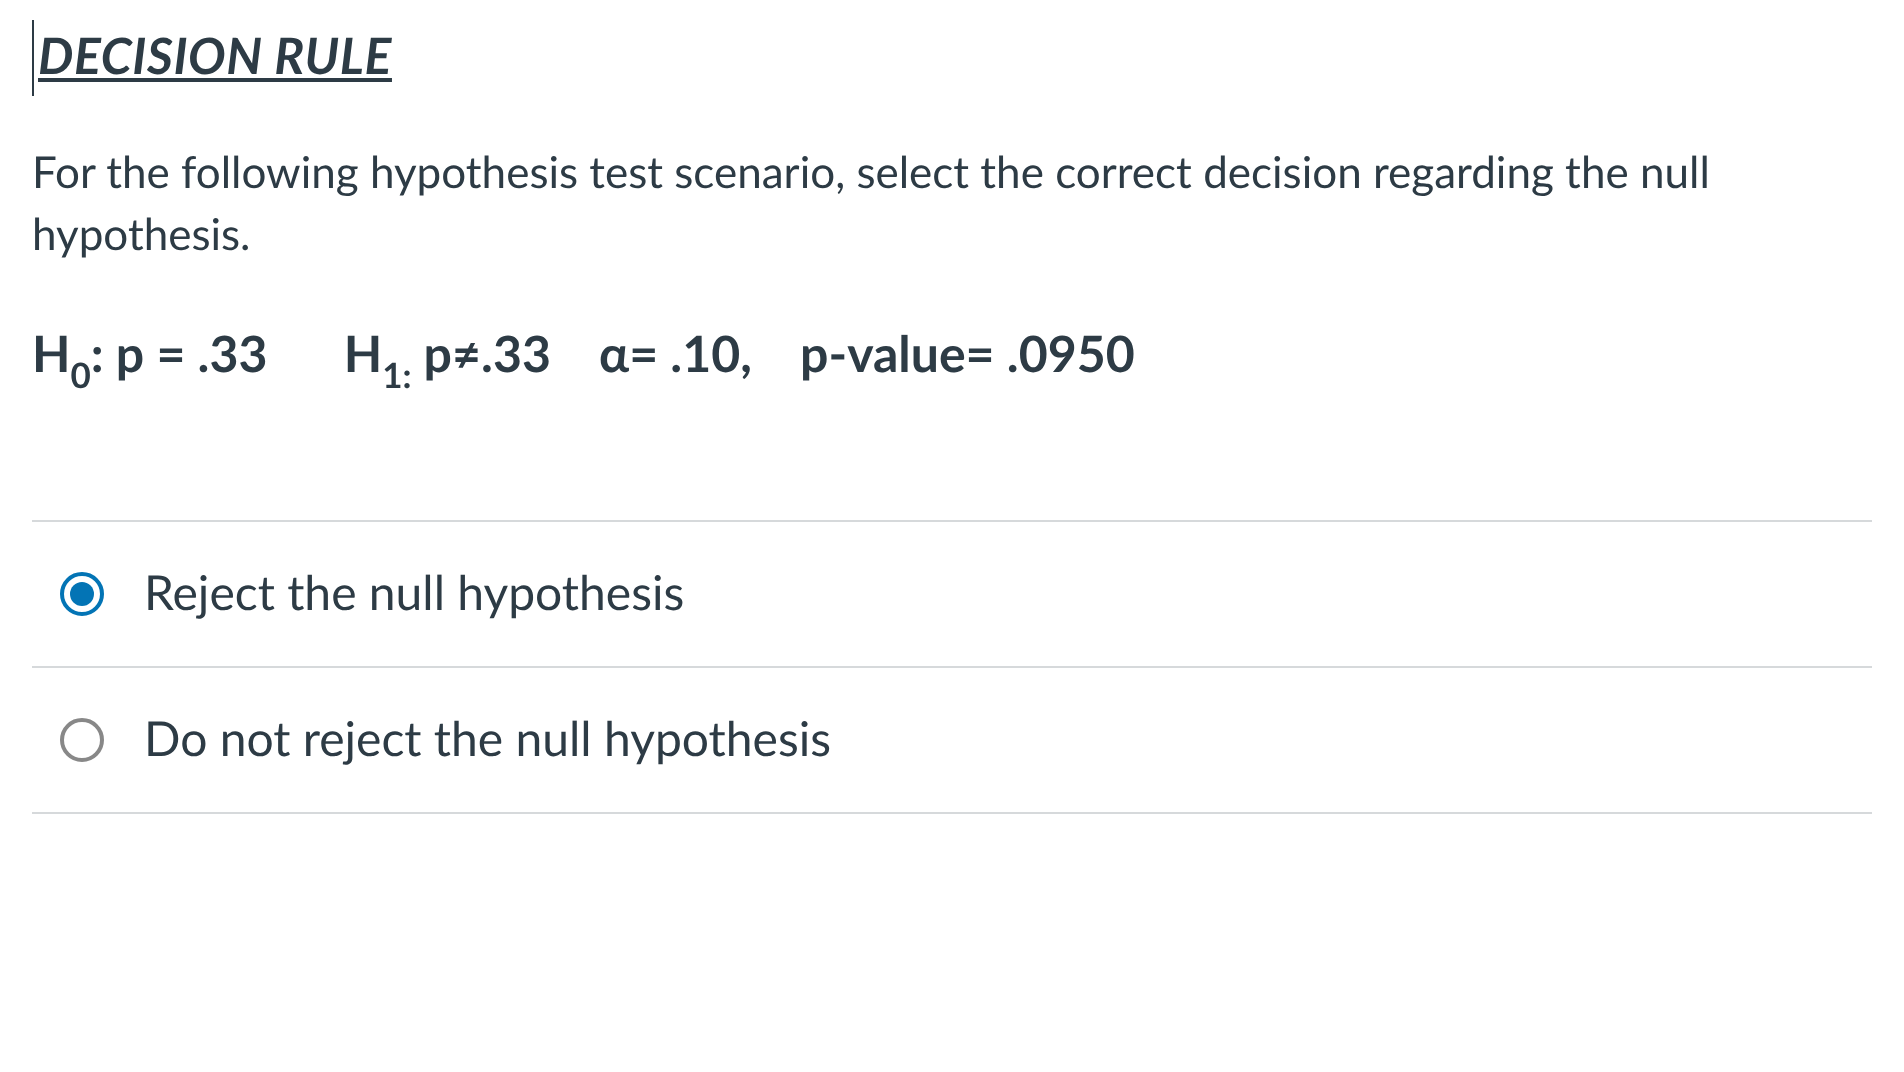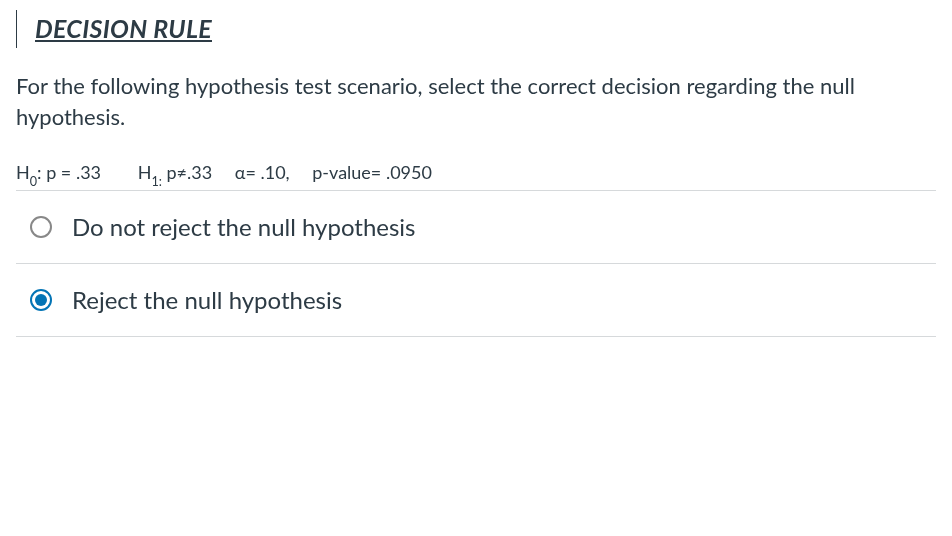--- a/index.html
+++ b/index.html
@@ -14,31 +14,33 @@
       width: 952px;
       font-size: 24px;
       line-height: 1.5;
     }
     .title {
       font-weight: 700;
       font-style: italic;
       text-decoration: underline;
       font-size: 25px;
       border-left: 1px solid #2d3b45;
-      padding-left: 18px;
+      padding-left: 2px;
       margin-bottom: 22px;
       letter-spacing: 0.3px;
     }
     .prompt {
       font-size: 22px;
       margin-bottom: 26px;
       line-height: 1.45;
     }
     .hypotheses {
-      font-size: 18px;
+      font-size: 25px;
+      margin-bottom: 60px;
+      font-weight: bold;
     }
     .hyp-item {
       display: inline-block;
       margin-right: 32px;
     }
     sub {
       font-size: 0.7em;
       vertical-align: sub;
       position: relative;
       top: 2px;
@@ -88,20 +90,20 @@
 
 <div class="hypotheses">
   <span class="hyp-item"><span>H</span><sub>0</sub><span>: p = .33</span></span>
   <span class="hyp-item"><span>H</span><sub>1:</sub><span> p≠.33</span></span>
   <span class="hyp-item" style="margin-right:18px; margin-left:-14px;">α= .10,</span>
   <span class="hyp-item">p-value= .0950</span>
 </div>
 
 <div class="options">
   <div class="option-row">
+    <span class="radio selected"></span>
+    <span class="option-label">Reject the null hypothesis</span>
+  </div>
+  <div class="option-row">
     <span class="radio"></span>
     <span class="option-label">Do not reject the null hypothesis</span>
-  </div>
-  <div class="option-row">
-    <span class="radio selected"></span>
-    <span class="option-label">Reject the null hypothesis</span>
   </div>
 </div>
 
 </body></html>

